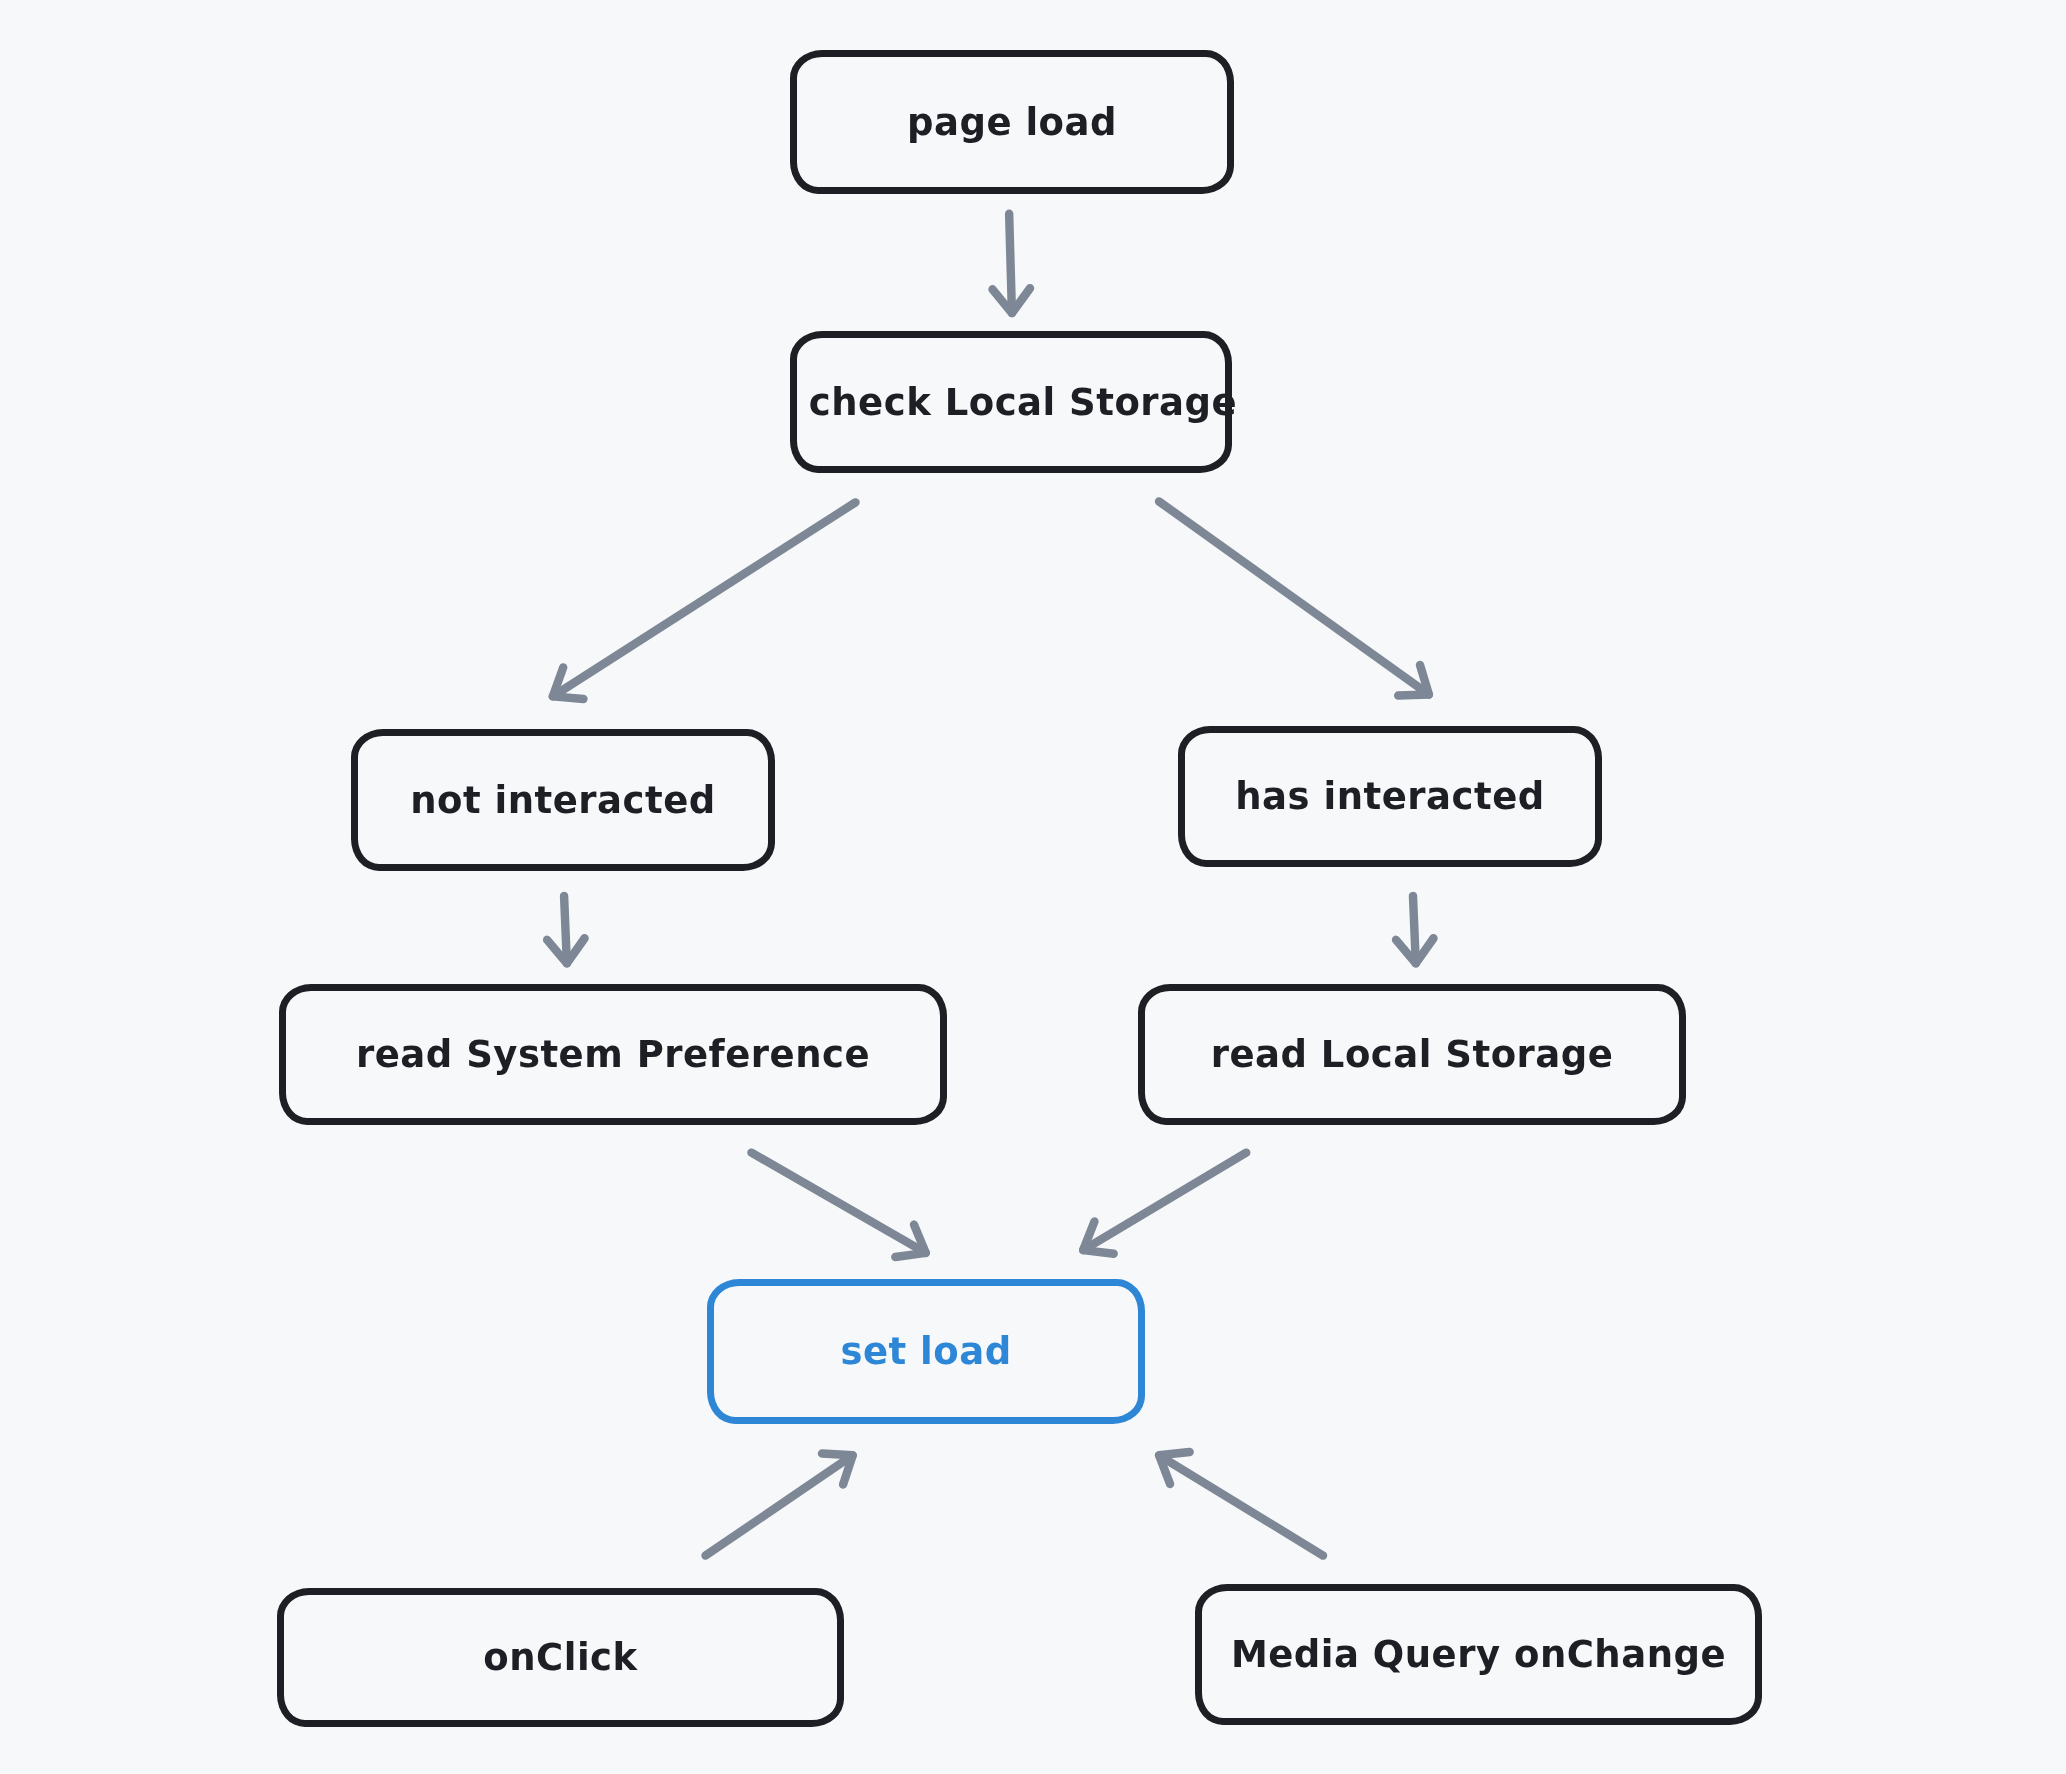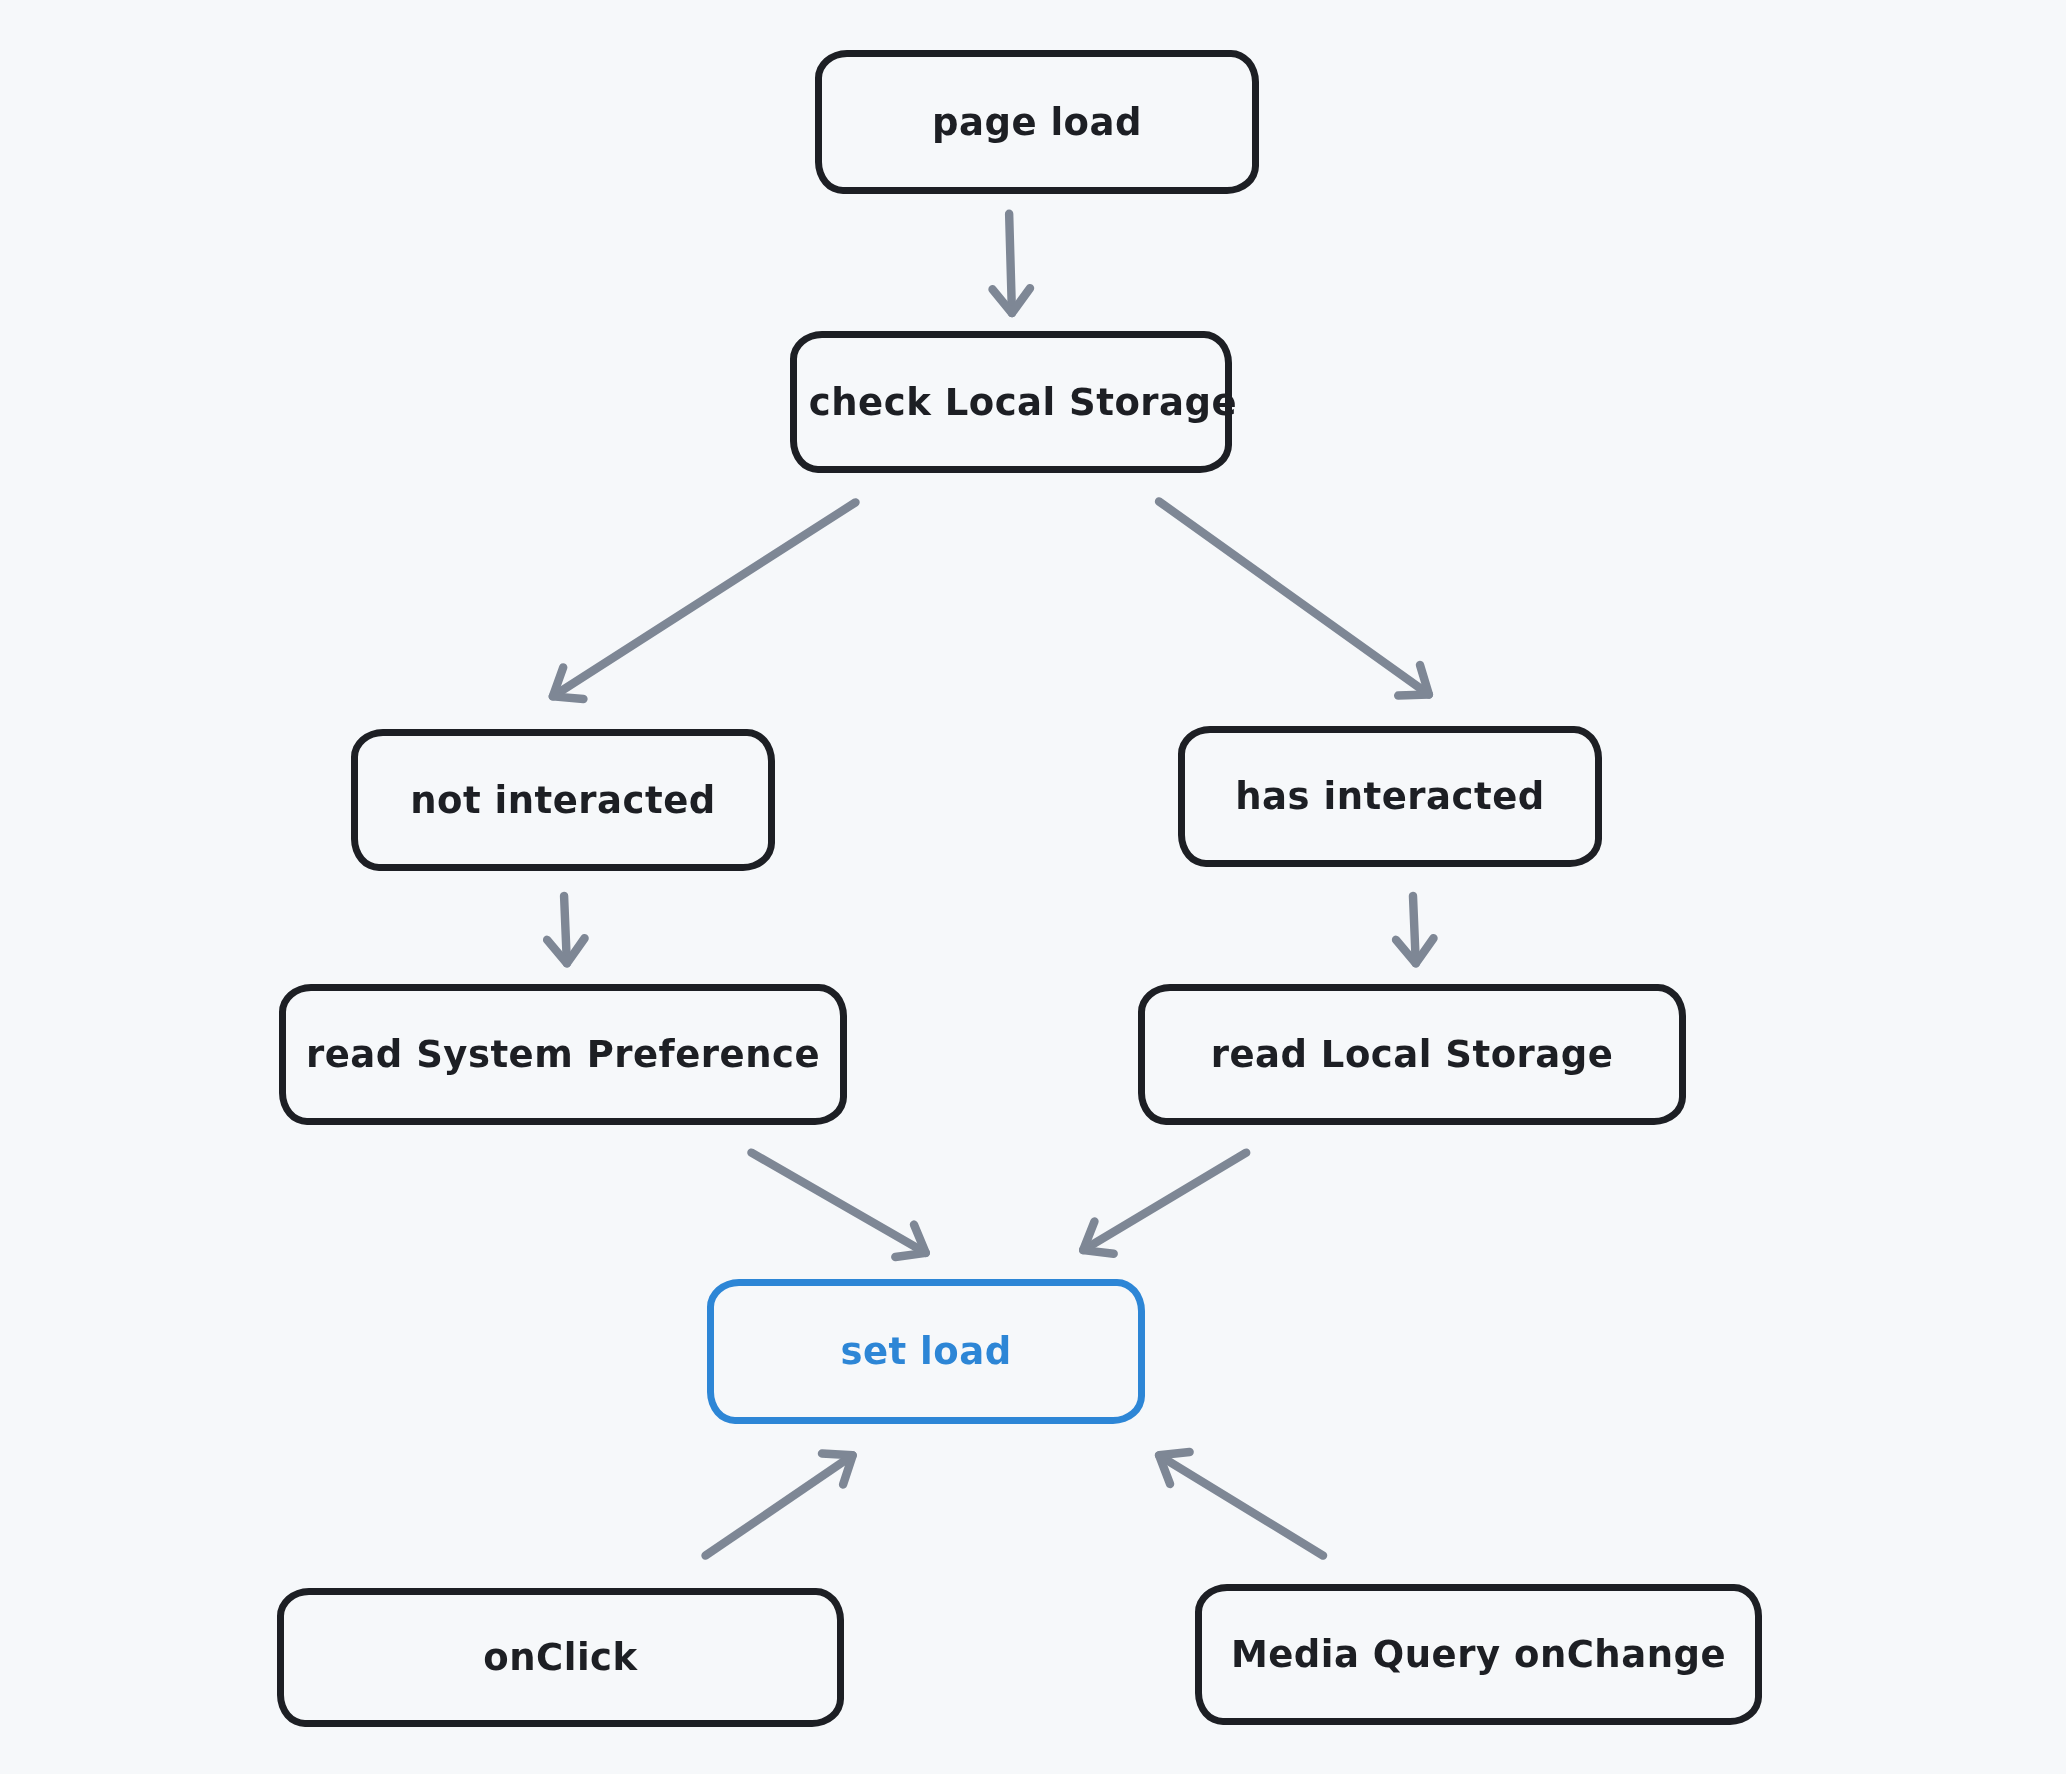--- a/index.html
+++ b/index.html
@@ -33,25 +33,25 @@
     color: #1d1f24;
     font-size: 37px;
     font-weight: 700;
     letter-spacing: 0.5px;
     white-space: nowrap;
   }
   .node.accent {
     border-color: #2d86d6;
     color: #2d86d6;
   }
-  .n-page-load              { left: 790px;  top: 50px;   width: 444px; height: 144px; margin-left: 25px; }
+  .n-page-load              { left: 790px;  top: 50px;   width: 444px; height: 144px; }
   .n-check-local-storage    { left: 790px;  top: 331px;  width: 442px; height: 142px; padding-left: 24px; }
   .n-not-interacted         { left: 351px;  top: 729px;  width: 424px; height: 142px; }
   .n-has-interacted         { left: 1178px; top: 726px;  width: 424px; height: 141px; }
-  .n-read-system-preference { left: 279px;  top: 984px; width: 568px; height: 141px; }
+  .n-read-system-preference { left: 279px;  top: 984px; width: 668px; height: 141px; }
   .n-read-local-storage     { left: 1138px; top: 984px; width: 548px; height: 141px; }
   .n-set-theme              { left: 707px;  top: 1279px; width: 438px; height: 145px; }
   .n-onclick                { left: 277px;  top: 1588px; width: 567px; height: 139px; }
   .n-media-query-onchange   { left: 1195px; top: 1584px; width: 567px; height: 141px; }
 </style>
 </head>
 <body>
 
 <div class="canvas">
 

